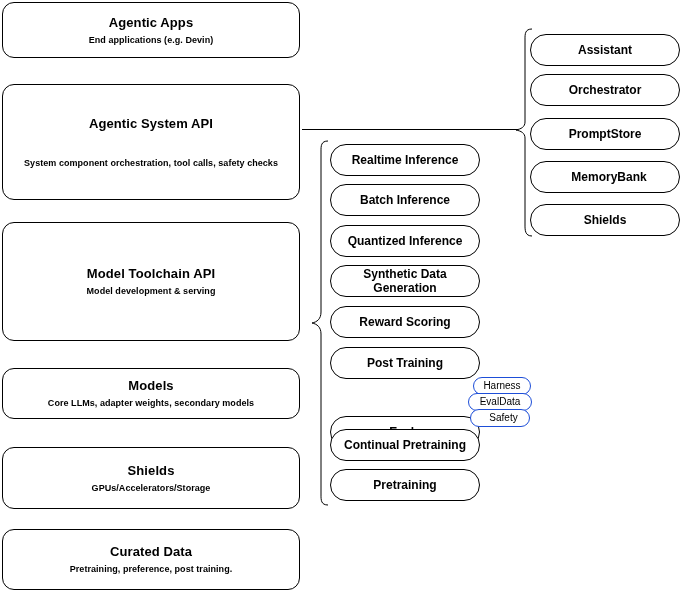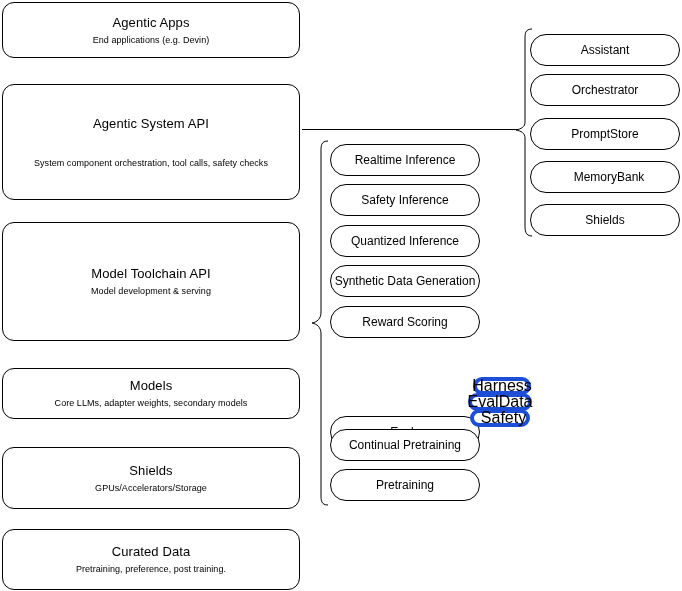--- a/index.html
+++ b/index.html
@@ -24,20 +24,21 @@
   .box {
     position: absolute;
     box-sizing: border-box;
     background: #ffffff;
     border: 1px solid #000000;
     display: flex;
     flex-direction: column;
     align-items: center;
     justify-content: center;
     text-align: center;
+    font-weight: bold;
   }
 
   
   .layer-box {
     border-radius: 12px;
     left: 2px;
     width: 298px;
   }
   .layer-title {
     font-size: 13px;
@@ -59,26 +60,26 @@
     line-height: 14px;
   }
   .cap-mid  { left: 330px; width: 150px; }
   .cap-right{ left: 530px; width: 150px; }
 
   
   .tag {
     position: absolute;
     box-sizing: border-box;
     background: #ffffff;
-    border: 4px solid #1d4ed8;
+    border: 1px solid #1d4ed8;
     border-radius: 10px;
     display: flex;
     align-items: center;
     justify-content: center;
-    font-size: 16px;
+    font-size: 10px;
     line-height: 12px;
     height: 18px;
     white-space: nowrap;
   }
 
   
   .connector {
     position: absolute;
     background: #000000;
     height: 1px;
@@ -149,31 +150,34 @@
              C 19 99, 15 101, 10 102
              C 15 103, 19 105, 19 110
              L 19 197
              C 19 202, 19 208, 26 208"></path>
   </svg>
 
   <div class="box cap-box cap-mid" style="top:144px;">
     <span>Realtime Inference</span>
   </div>
   <div class="box cap-box cap-mid" style="top:184px;">
-    <span>Safety Inference</span>
+    <span>Batch Inference</span>
   </div>
   <div class="box cap-box cap-mid" style="top:225px;">
     <span>Quantized Inference</span>
   </div>
   <div class="box cap-box cap-mid" style="top:265px;">
     <span>Synthetic Data Generation</span>
   </div>
   <div class="box cap-box cap-mid" style="top:306px;">
     <span>Reward Scoring</span>
   </div>
+  <div class="box cap-box cap-mid" style="top:347px;">
+    <span>Post Training</span>
+  </div>
   <div class="box cap-box cap-mid" style="top:388px;margin-top:28px;">
     <span>Evals</span>
   </div>
   <div class="box cap-box cap-mid" style="top:429px;">
     <span>Continual Pretraining</span>
   </div>
   <div class="box cap-box cap-mid" style="top:469px;">
     <span>Pretraining</span>
   </div>
 

